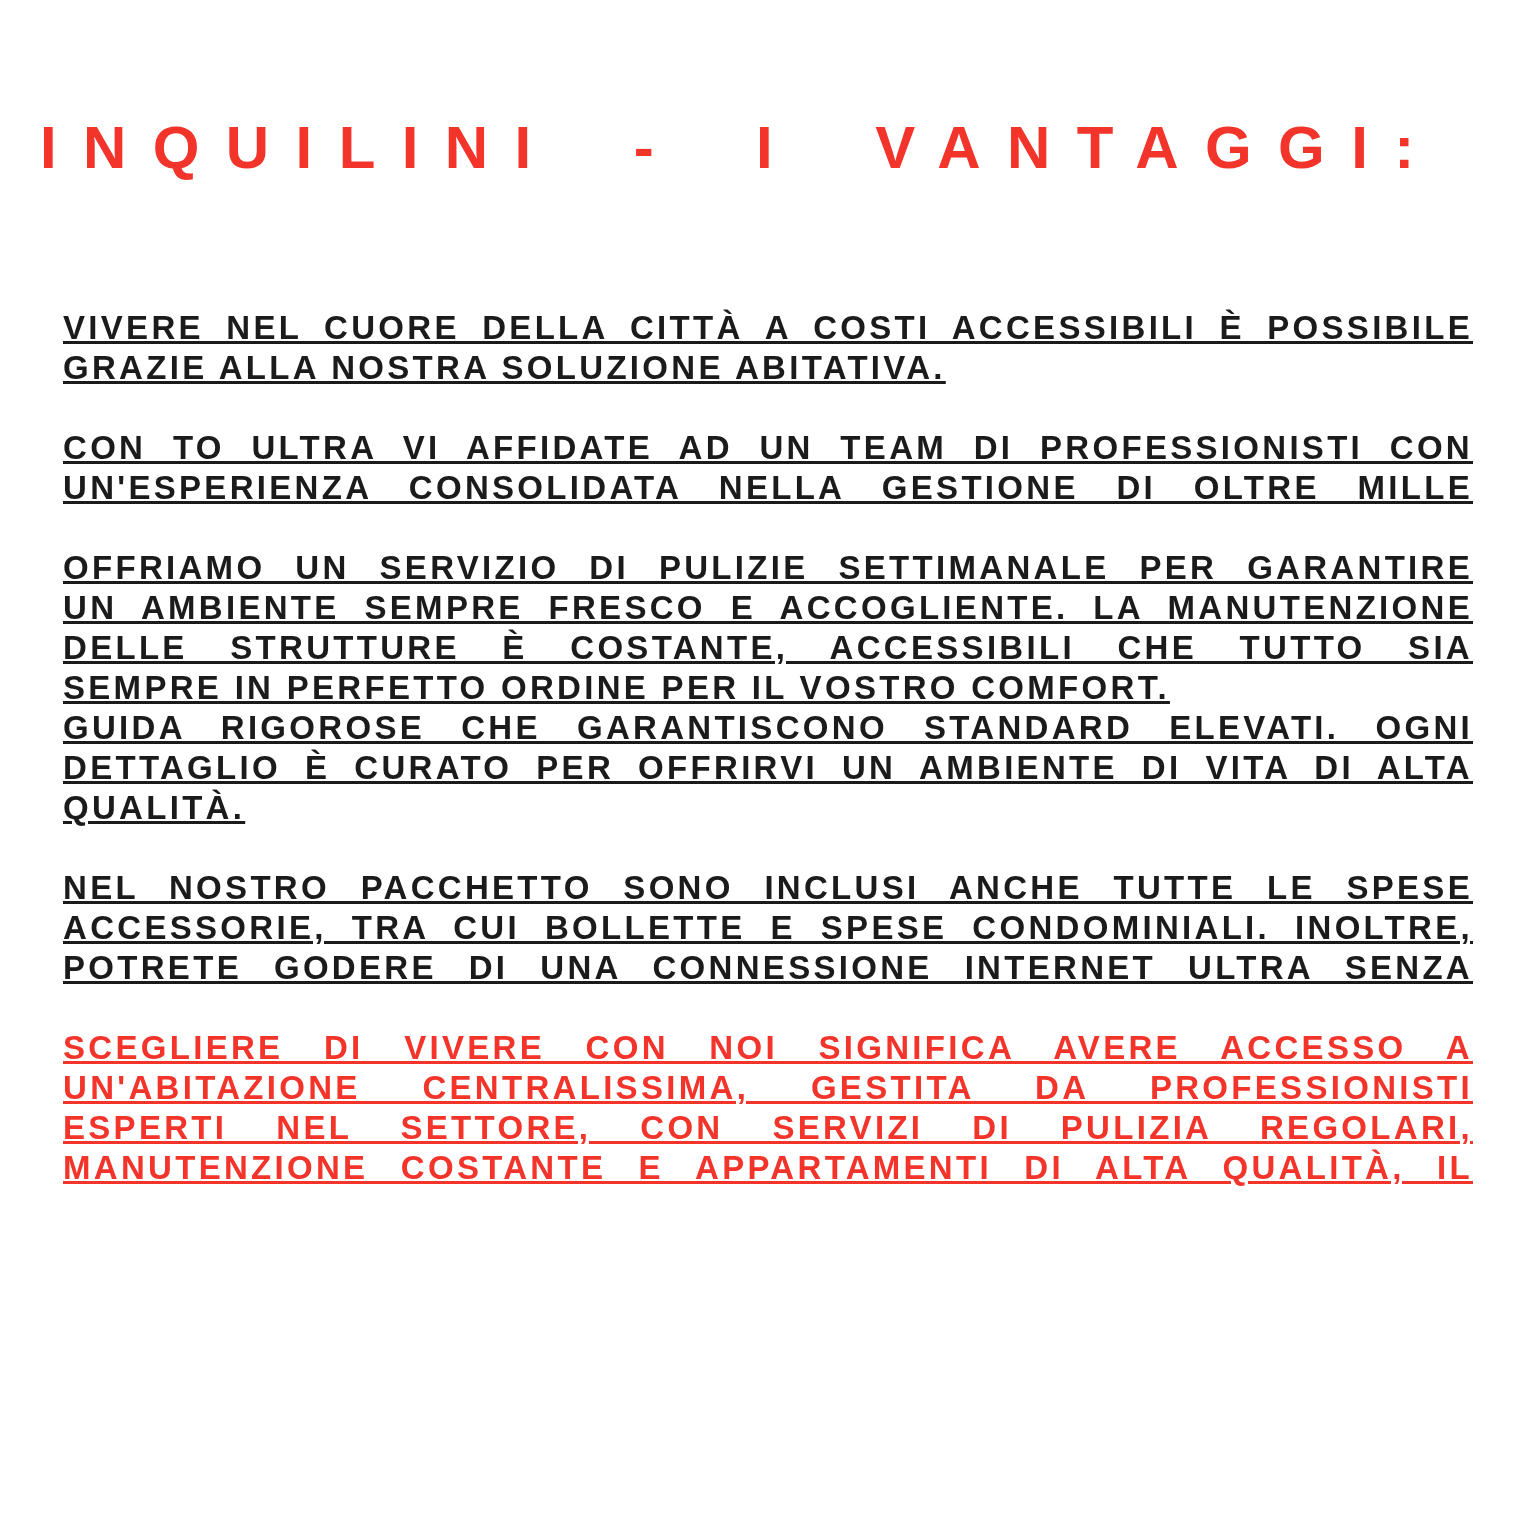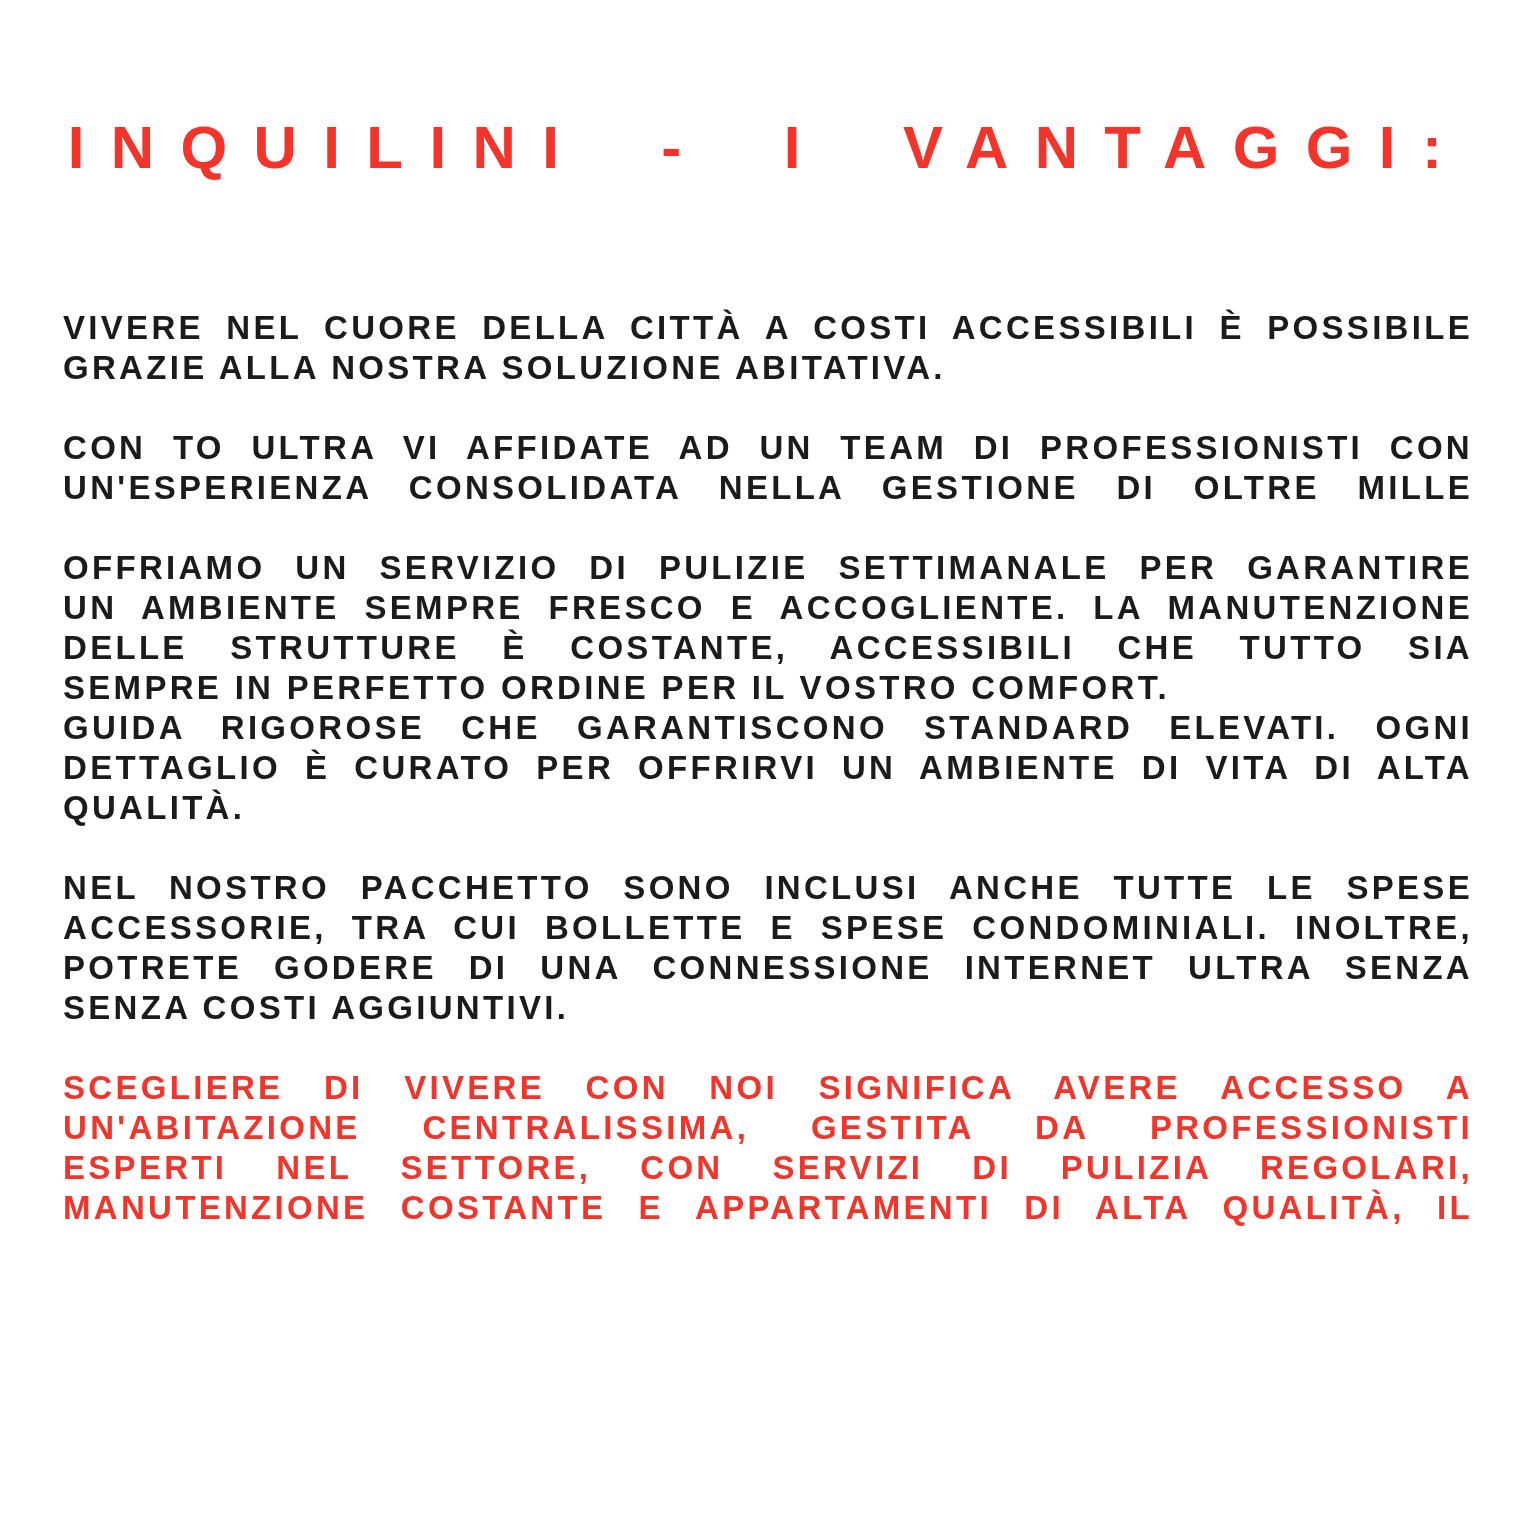--- a/index.html
+++ b/index.html
@@ -15,21 +15,21 @@
     overflow: hidden;
   }
   .page {
     width: 1536px;
     height: 1536px;
     box-sizing: border-box;
     background: var(--page-bg, #ffffff);
   }
   .title {
     margin: 116px 40px 0 40px;
-    text-align: center;
+    text-align: left;
     color: var(--accent, #f2342b);
     font-size: 60px;
     line-height: 64px;
     font-weight: 700;
     letter-spacing: 0.44em;
     word-spacing: 0.55em;
     white-space: nowrap;
   }
   .body-text {
     margin: 128px 63px 0 63px;
@@ -42,20 +42,21 @@
     margin-top: 0;
   }
   .para.red {
     color: var(--accent, #f2342b);
   }
   .line {
     font-size: 33px;
     line-height: 40px;
     letter-spacing: 0.10em;
     font-weight: 700;
+    text-decoration: underline;
   }
   .line.just {
     text-align: justify;
     text-align-last: justify;
   }
 </style>
 </head>
 <body>
 
 <main class="page">
@@ -77,21 +78,20 @@
       </div>
       <div class="para continues">
         <div class="line just">GUIDA RIGOROSE CHE GARANTISCONO STANDARD ELEVATI. OGNI</div>
         <div class="line just">DETTAGLIO È CURATO PER OFFRIRVI UN AMBIENTE DI VITA DI ALTA</div>
         <div class="line">QUALITÀ.</div>
       </div>
       <div class="para">
         <div class="line just">NEL NOSTRO PACCHETTO SONO INCLUSI ANCHE TUTTE LE SPESE</div>
         <div class="line just">ACCESSORIE, TRA CUI BOLLETTE E SPESE CONDOMINIALI. INOLTRE,</div>
         <div class="line just">POTRETE GODERE DI UNA CONNESSIONE INTERNET ULTRA SENZA</div>
-        <div class="line">SENZA COSTI AGGIUNTIVI.</div>
       </div>
       <div class="para red">
         <div class="line just">SCEGLIERE DI VIVERE CON NOI SIGNIFICA AVERE ACCESSO A</div>
         <div class="line just">UN'ABITAZIONE CENTRALISSIMA, GESTITA DA PROFESSIONISTI</div>
         <div class="line just">ESPERTI NEL SETTORE, CON SERVIZI DI PULIZIA REGOLARI,</div>
         <div class="line just">MANUTENZIONE COSTANTE E APPARTAMENTI DI ALTA QUALITÀ, IL</div>
       </div>
     </section>
 </main>
 

